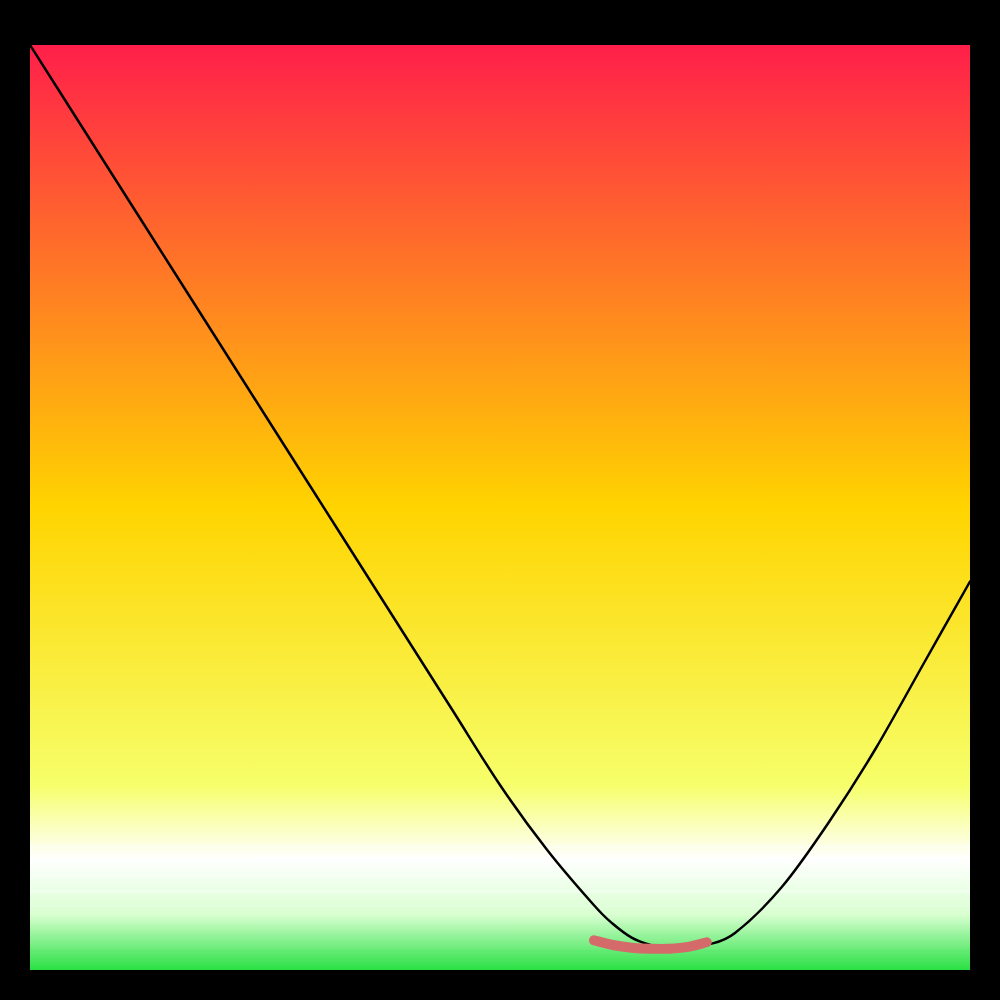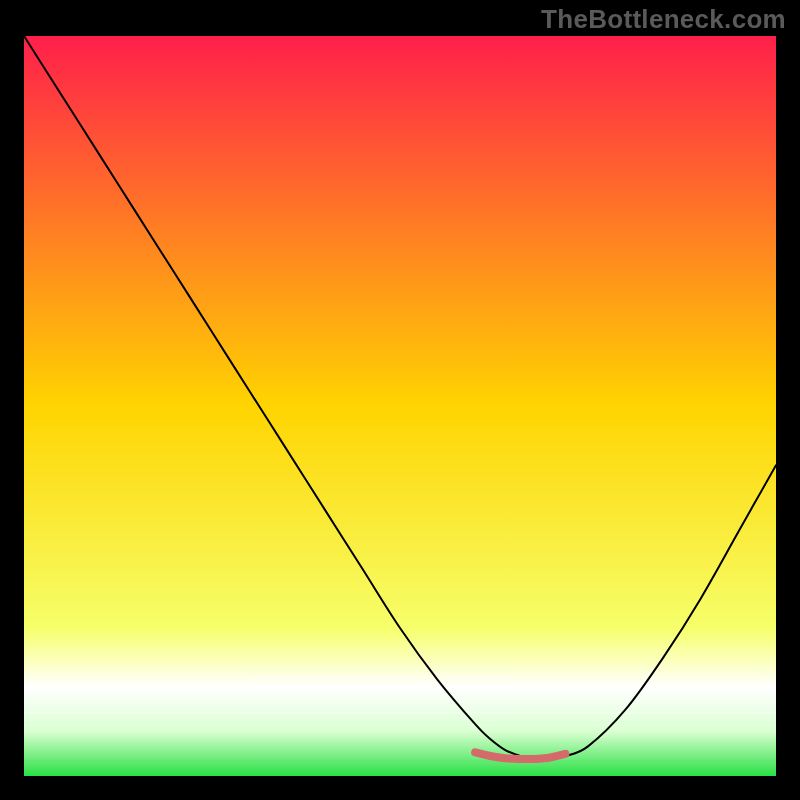--- a/index.html
+++ b/index.html
@@ -28,21 +28,20 @@
     width: 752px;   
     height: 740px;  
     overflow: hidden;
   }
   .plot svg { display: block; }
 </style>
 </head>
 <body>
 
 <div class="stage">
-  <div class="watermark">TheBottleneck.com</div>
 
   <div class="plot">
     <svg id="plot-svg" width="752" height="740" viewBox="0 0 752 740" preserveAspectRatio="none">
       <defs>
 
         <linearGradient id="bg-grad" x1="0" y1="0" x2="0" y2="1">
           <stop id="g-top" offset="0%" stop-color="#ff1f4a"></stop>
           <stop id="g-mid" offset="50%" stop-color="#ffd400"></stop>
           <stop id="g-low" offset="80%" stop-color="#f6ff6a"></stop>
           <stop id="g-haze1" offset="88%" stop-color="#ffffff"></stop>

